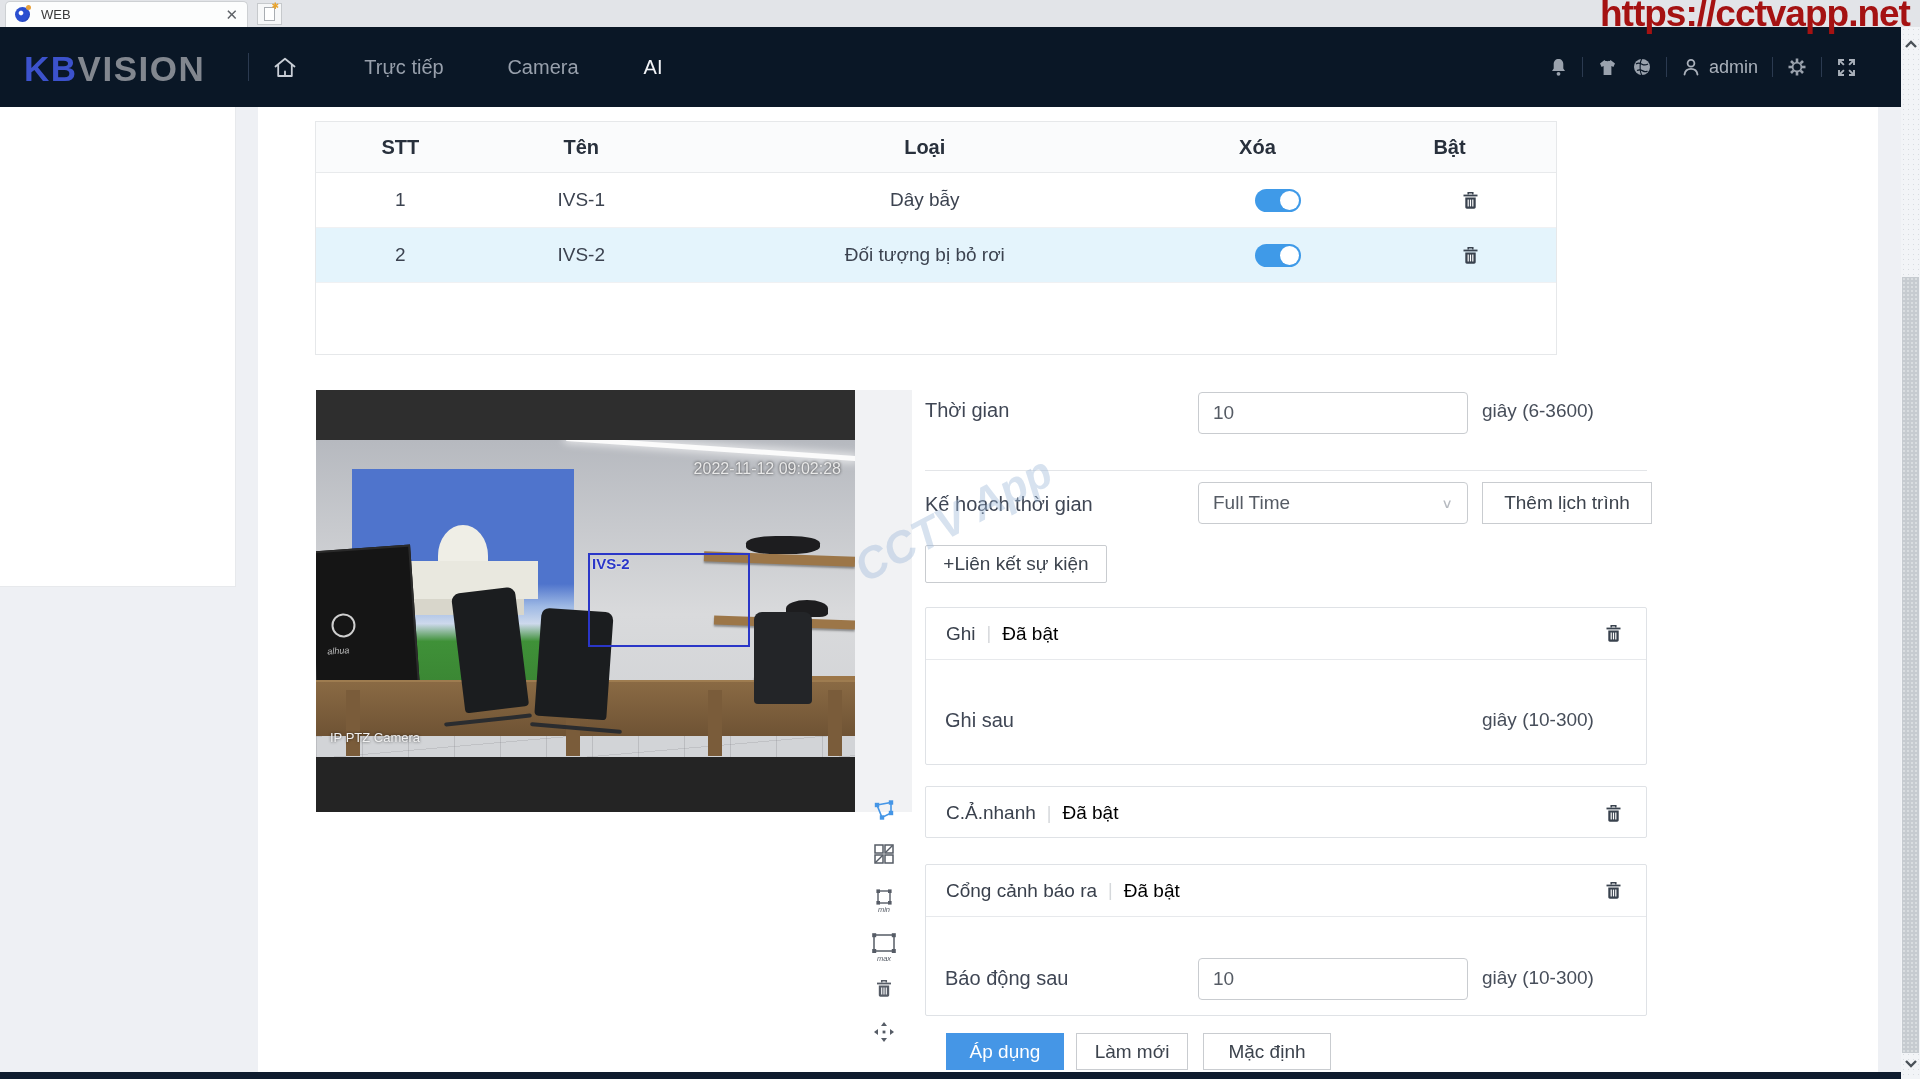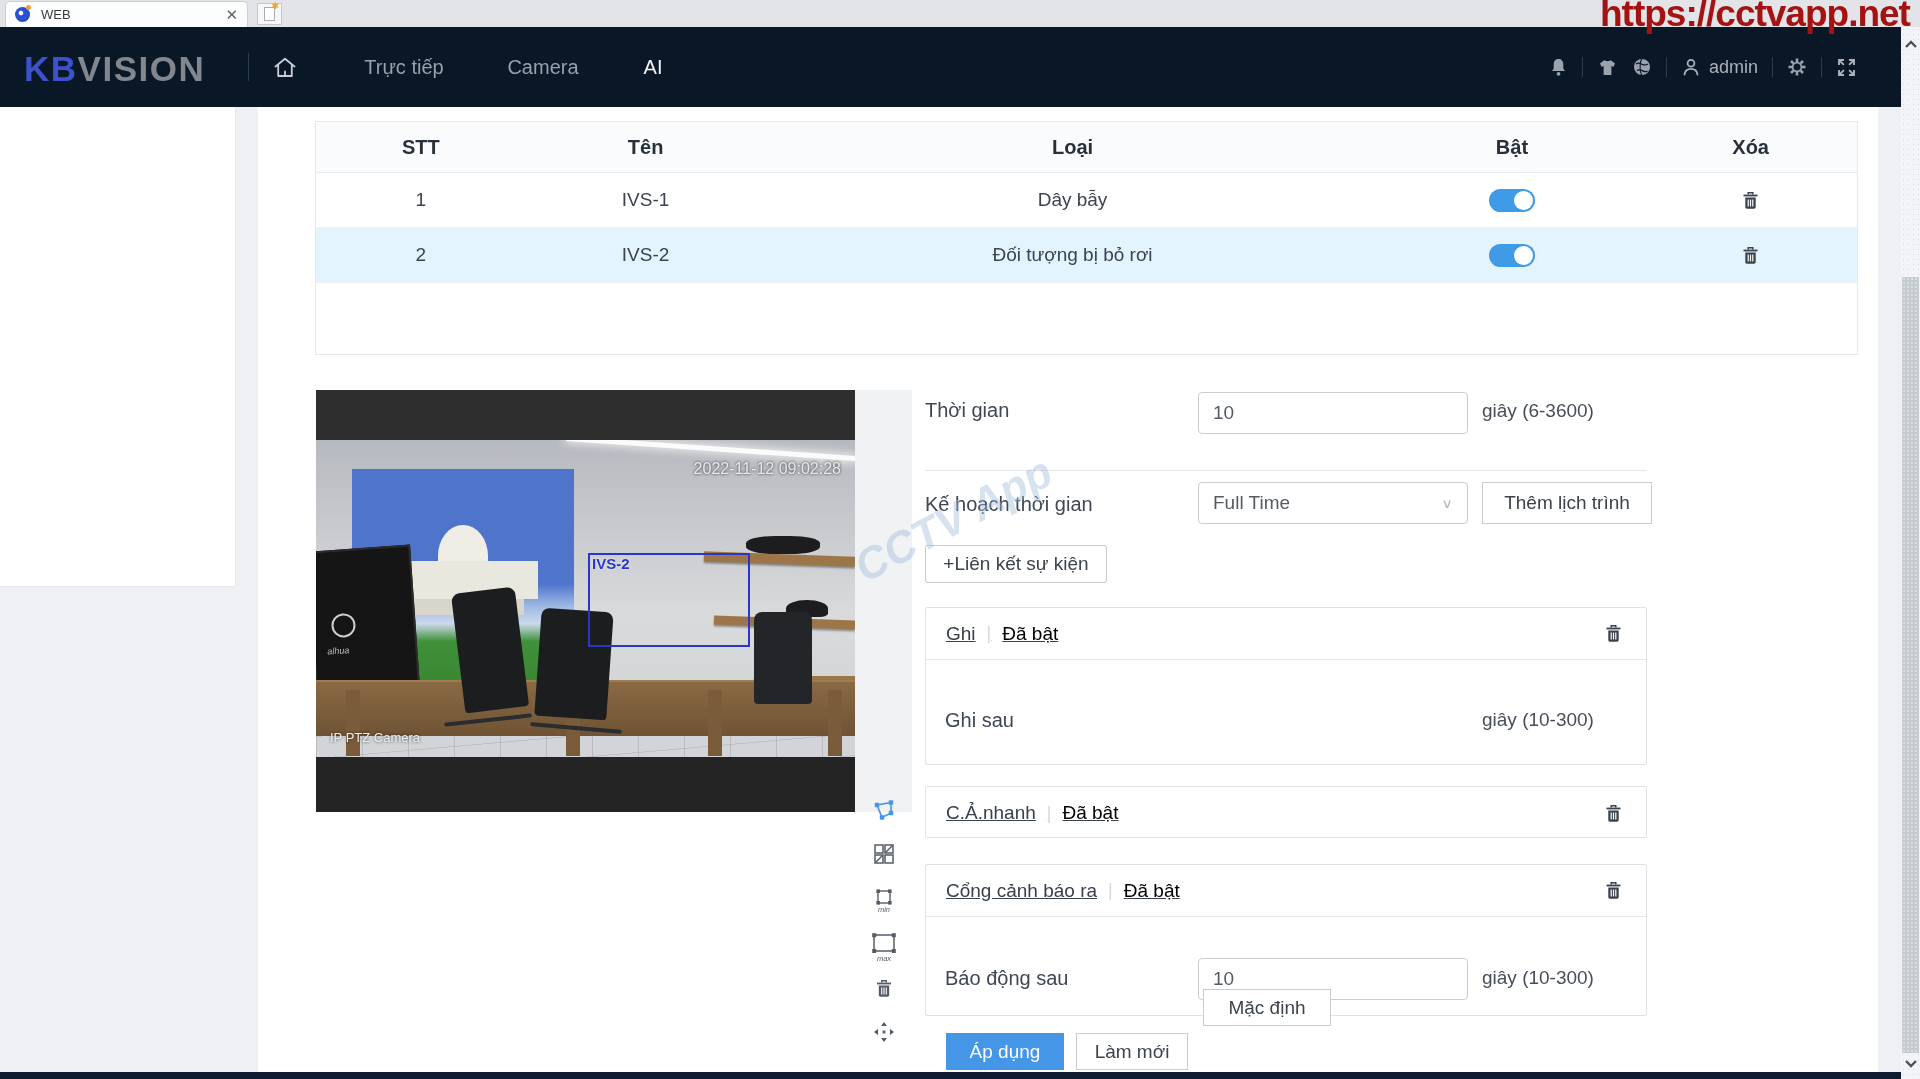--- a/index.html
+++ b/index.html
@@ -47,21 +47,21 @@
   .nav-right .sep { width:1px; height:20px; background:#2b3a50; }
   .admin-label { font-size:18px; color:#aab1bb; margin-left:-6px; }
   .nicon { display:flex; align-items:center; justify-content:center; }
 
   
   .sidebar { position:absolute; left:0; top:107px; width:236px; height:480px; background:#ffffff;
              border-right:1px solid #e7e9ec; border-bottom:1px solid #e7e9ec; }
   .main { position:absolute; left:258px; top:107px; width:1620px; height:965px; background:#ffffff; }
 
   
-  .rules { position:absolute; left:315px; top:121px; width:1543px; height:234px;
+  .rules { position:absolute; left:315px; top:121px; width:1242px; height:234px;
            border:1px solid #e6e8ea; background:#fff; }
   .trow { display:flex; width:100%; }
   .thead { height:51px; background:#fafbfc; border-bottom:1px solid #e8eaec; }
   .thead .tc { font-weight:bold; font-size:20px; color:#28303c; }
   .tbody-row { height:55px; border-bottom:1px solid #f0f1f3; }
   .tbody-row.selected { background:#e4f4fc; }
   .tc { display:flex; align-items:center; justify-content:center; font-size:19px; color:#3c4350; }
   .c-stt { width:210px; } .c-name { width:240px; } .c-type { width:615px; }
   .c-on { width:265px; } .c-del { width:213px; }
 
@@ -120,21 +120,21 @@
   .select { position:absolute; left:1198px; top:482px; width:270px; height:42px; border:1px solid #c9ccd0;
             border-radius:4px; background:#fff; display:flex; align-items:center; padding:0 14px;
             font-size:19px; color:#555b64; cursor:pointer; }
   .select .chev { margin-left:auto; color:#b6bac0; font-size:16px; transform:scaleY(.8); }
   .btn { position:absolute; display:flex; align-items:center; justify-content:center;
          border:1px solid #c9ccd0; border-radius:0; background:#fff; font-size:19px; color:#3c434d;
          cursor:pointer; white-space:nowrap; }
   .btn.primary { background:#4596e6; border-color:#4596e6; color:#fff; }
 
   .sect { position:absolute; left:925px; width:722px; border:1px solid #dfe2e6; border-radius:2px; background:#fff; }
-  .sect-head { height:52px; display:flex; align-items:center; padding:0 24px 0 20px;text-decoration:underline; }
+  .sect-head { height:52px; display:flex; align-items:center; padding:0 24px 0 20px; }
   .sect-head.bordered { border-bottom:1px solid #e7e9ec; }
   .sect-title { font-size:19px; color:#39404c; }
   .sect-bar { color:#d5d8db; margin:0 11px; font-size:18px; }
   .sect-status { font-size:19px; color:#000000; }
   .sect-trash { margin-left:auto; cursor:pointer; display:flex; }
 
   
   .ghost { position:absolute; left:858px; top:545px; z-index:40; font-size:44px; font-weight:bold; font-style:italic;
            color:rgba(160,186,216,.42); transform:rotate(-28deg); transform-origin:left center;
            pointer-events:none; white-space:nowrap; }
@@ -238,22 +238,22 @@
   </div>
 
   <div class="sidebar"></div>
   <div class="main"></div>
 
   <div class="rules">
     <div class="trow thead">
       <div class="tc c-stt">STT</div>
       <div class="tc c-name">Tên</div>
       <div class="tc c-type">Loại</div>
+      <div class="tc c-del">Xóa</div>
       <div class="tc c-on">Bật</div>
-      <div class="tc c-del">Xóa</div>
     </div>
     <div class="trow tbody-row">
       <div class="tc c-stt">1</div>
       <div class="tc c-name">IVS-1</div>
       <div class="tc c-type">Dây bẫy</div>
       <div class="tc c-on">
         <div class="toggle">
             <div class="knob"></div>
           </div>
       </div>
@@ -484,21 +484,21 @@
           </svg>
       </span>
     </div>
   </div>
   <div class="set-label" style="left:945px;top:967px">Báo động sau</div>
   <input class="txt-input" style="left: 1198px; top: 958px;" value="10">
   <div class="set-hint" style="left:1482px;top:967px">giây (10-300)</div>
 
   <div class="btn primary" style="left:946px;top:1033px;width:118px;height:37px">Áp dụng</div>
   <div class="btn" style="left:1076px;top:1033px;width:112px;height:37px">Làm mới</div>
-  <div class="btn" style="left:1203px;top:989px;width:128px;height:37px">Mặc định</div>
+  <div class="btn" style="left:1203px;top:1033px;width:128px;height:37px">Mặc định</div>
 
   <div class="ghost">CCTV App</div>
 
   <div class="scrollbar">
     <div class="sb-arrow" style="top:6px">
       <svg width="12" height="8" viewBox="0 0 12 8">
           <polyline points="1,7 6,2 11,7" stroke="#4a5158" stroke-width="2.4" fill="none"></polyline>
         </svg>
     </div>
     <div class="sb-thumb"></div>

